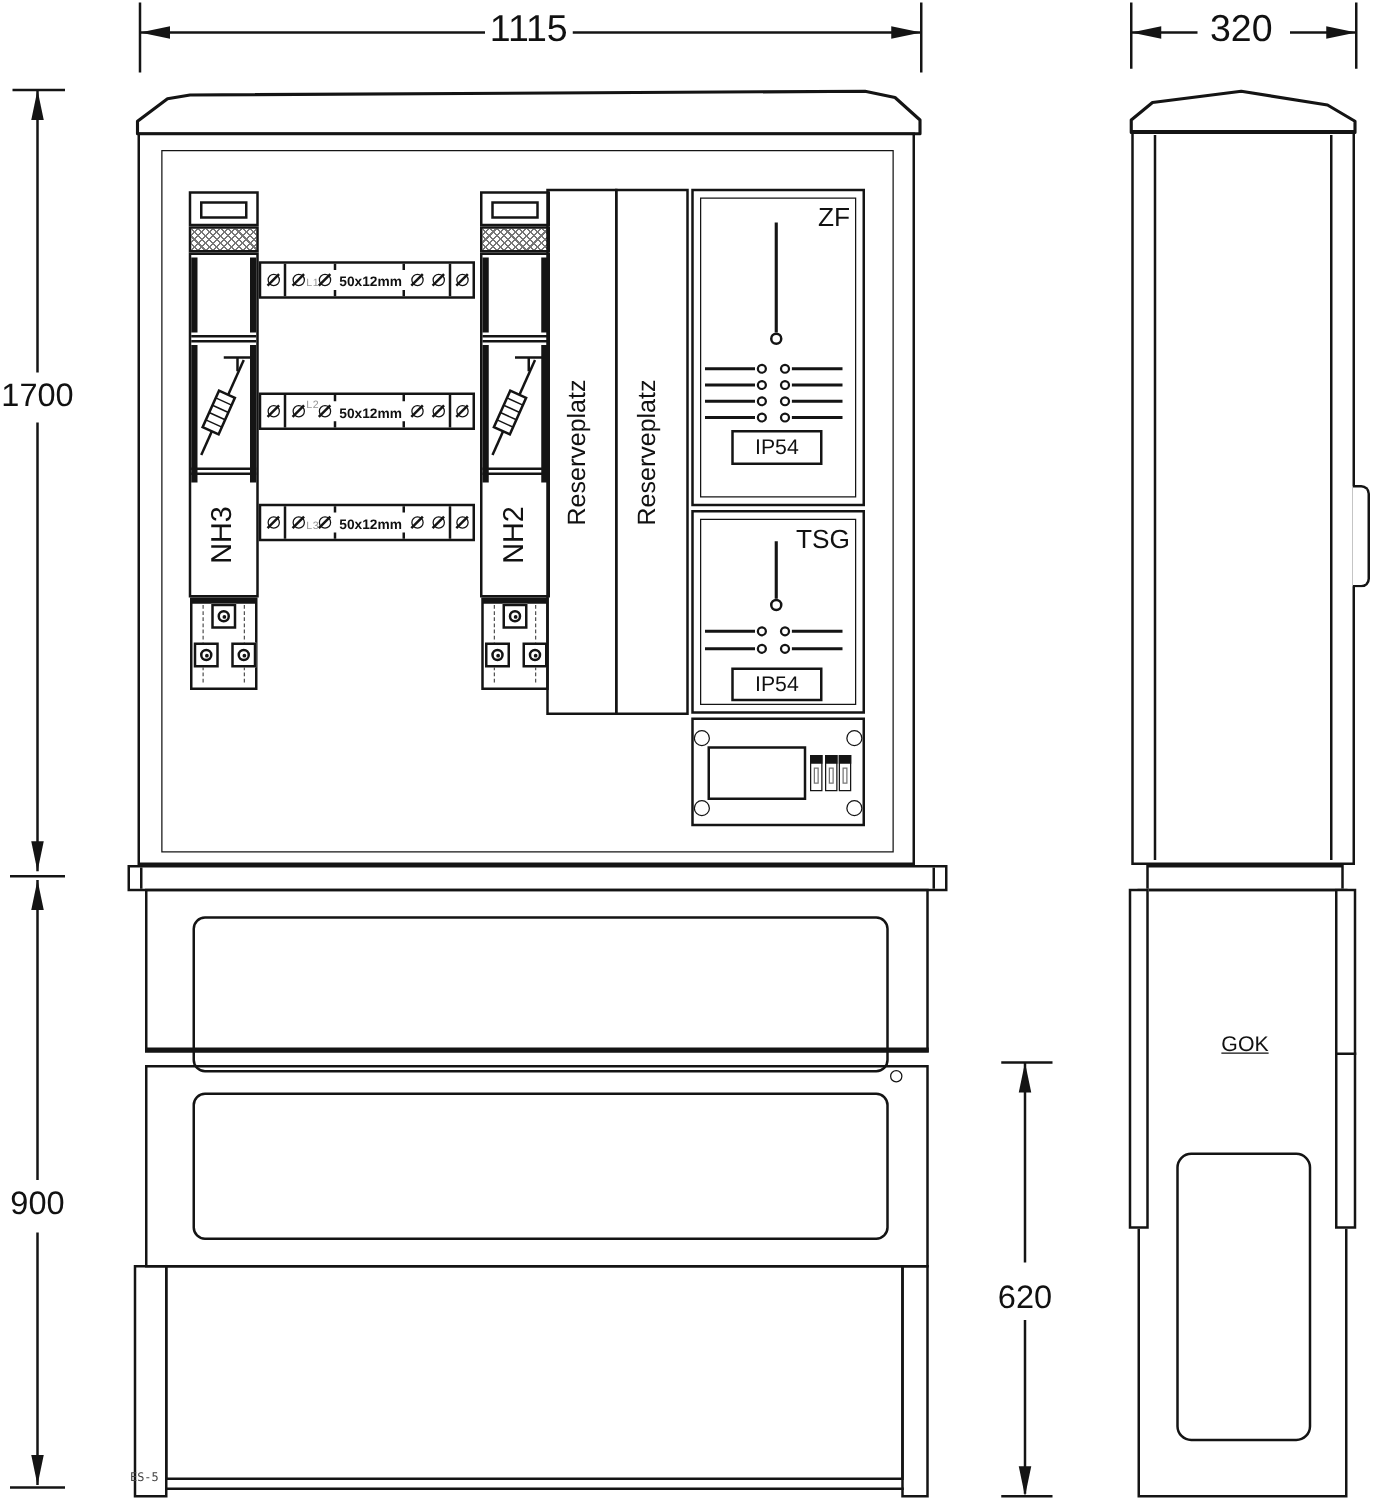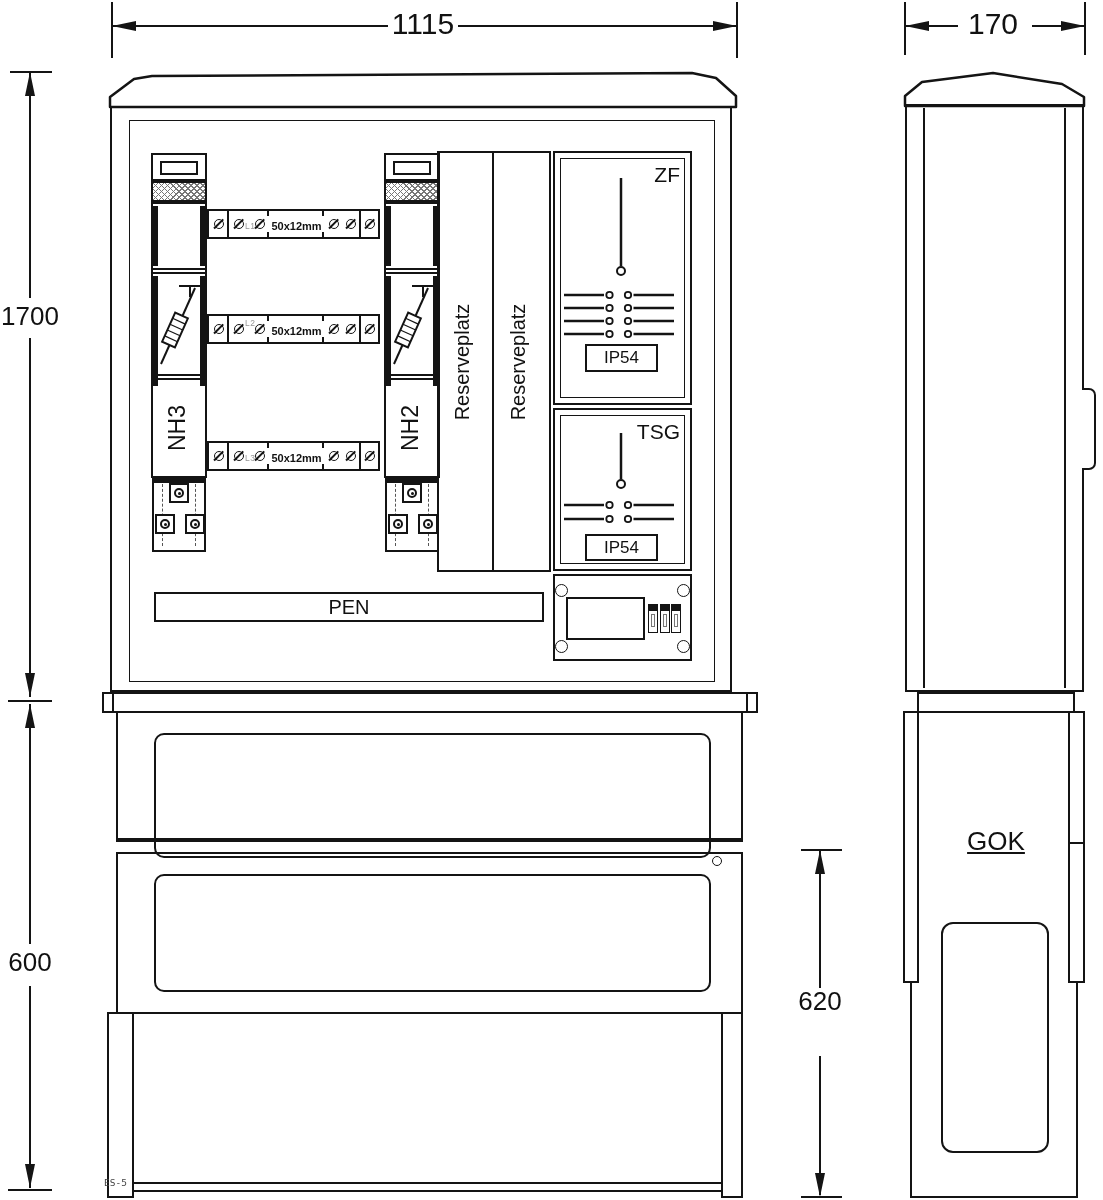--- a/index.html
+++ b/index.html
@@ -72,24 +72,24 @@
 
     <line x1="801" y1="850" x2="842" y2="850"></line>
       <line x1="801" y1="1197" x2="842" y2="1197"></line>
     <line x1="820" y1="850" x2="820" y2="1010"></line>
       <line x1="820" y1="1056" x2="820" y2="1195"></line>
     <polygon points="820,850 815,874 825,874" stroke="none"></polygon>
       <polygon points="820,1197 815,1173 825,1173" stroke="none"></polygon>
   </svg>
 
   <div class="dimtext" style="left:388px;top:8px;width:70px;">1115</div>
-  <div class="dimtext" style="left:962px;top:8px;width:62px;">170</div>
+  <div class="dimtext" style="left:962px;top:8px;width:62px;">320</div>
   <div class="dimtext sm" style="left:1px;top:303px;width:58px;">1700</div>
-  <div class="dimtext sm" style="left:7px;top:949px;width:46px;">600</div>
-  <div class="dimtext sm" style="left:797px;top:988px;width:46px;">620</div>
+  <div class="dimtext sm" style="left:7px;top:949px;width:46px;">900</div>
+  <div class="dimtext sm" style="left:797px;top:1024px;width:46px;">620</div>
 
   <svg width="630" height="40" style="left:108px;top:70px" viewBox="0 0 630 40" fill="#fff" stroke="#141414" stroke-width="2.5" stroke-linejoin="round">
     <polygon points="2,37 2,27 26,9 44,6 584,3 608,8 628,26 628,37"></polygon>
   </svg>
   <div class="box" style="left:110px;top:106px;width:622px;height:586px;border-width:2.5px;"></div>
   <div class="box thin" style="left:129px;top:120px;width:586px;height:562px;"></div>
 
   <div>
     <div class="box" style="left:151px;top:153px;width:56px;height:28px;"></div>
     <div class="box" style="left:160px;top:161px;width:38px;height:14px;"></div>
@@ -179,21 +179,21 @@
       <div class="tickv" style="left:113px;top:21px;"></div>
     <div class="screw" style="left:5px;top:8px;"></div>
     <div class="screw" style="left:25px;top:8px;"></div>
     <div class="screw" style="left:46px;top:8px;"></div>
     <div class="screw" style="left:120px;top:8px;"></div>
     <div class="screw" style="left:137px;top:8px;"></div>
     <div class="screw" style="left:156px;top:8px;"></div>
     <div class="phase" style="left:36px;top:2px;">L2</div>
     <div class="barsize" style="left:60px;width:55px;">50x12mm</div>
   </div>
-  <div class="box" style="left:207px;top:441px;width:173px;height:30px;">
+  <div class="box" style="left:207px;top:403px;width:173px;height:30px;">
     <div class="lv" style="left:18px;top:0;height:26px;width:1.5px;"></div>
     <div class="lv" style="left:150px;top:0;height:26px;width:1.5px;"></div>
     <div class="tickv" style="left:58px;top:0;"></div>
       <div class="tickv" style="left:58px;top:21px;"></div>
     <div class="tickv" style="left:113px;top:0;"></div>
       <div class="tickv" style="left:113px;top:21px;"></div>
     <div class="screw" style="left:5px;top:8px;"></div>
     <div class="screw" style="left:25px;top:8px;"></div>
     <div class="screw" style="left:46px;top:8px;"></div>
     <div class="screw" style="left:120px;top:8px;"></div>
@@ -261,21 +261,20 @@
   <div class="box" style="left:553px;top:574px;width:139px;height:87px;"></div>
   <div class="pscrew" style="left:555px;top:584px;"></div>
   <div class="pscrew" style="left:677px;top:584px;"></div>
   <div class="pscrew" style="left:555px;top:640px;"></div>
   <div class="pscrew" style="left:677px;top:640px;"></div>
   <div class="box" style="left:566px;top:597px;width:79px;height:43px;border-width:2.5px;"></div>
   <div class="fuse" style="left:648px;top:604px;"></div>
   <div class="fuse" style="left:659.5px;top:604px;"></div>
   <div class="fuse" style="left:671px;top:604px;"></div>
 
-  <div class="box" style="left:154px;top:592px;width:390px;height:30px;text-align:center;font-size:20px;line-height:27px;"><span>PEN</span></div>
 
   <div class="box" style="left:102px;top:692px;width:656px;height:21px;"></div>
   <div class="lv" style="left:112px;top:694px;height:17px;width:1.5px;"></div>
   <div class="lv" style="left:746px;top:694px;height:17px;width:1.5px;"></div>
 
   <div class="box" style="left:116px;top:711px;width:627px;height:131px;"></div>
   <div class="box" style="left:154px;top:733px;width:557px;height:125px;border-radius:10px;"></div>
   <div class="lh" style="left:116px;top:838px;width:627px;height:4px;"></div>
   <div class="abs" style="left:712px;top:856px;width:10px;height:10px;border:1.6px solid #141414;border-radius:50%;box-sizing:border-box;"></div>
 
@@ -295,15 +294,15 @@
   <div class="lv" style="left:923px;top:108px;height:580px;width:1.5px;"></div>
   <div class="lv" style="left:1064px;top:108px;height:580px;width:1.5px;"></div>
   <div class="abs" style="left:1082px;top:388px;width:14px;height:82px;border:2px solid #141414;border-left:none;border-radius:0 7px 7px 0;box-sizing:border-box;background:#fff;"></div>
 
   <div class="box" style="left:917px;top:692px;width:158px;height:21px;"></div>
   <div class="box" style="left:910px;top:711px;width:168px;height:487px;"></div>
   <div class="box" style="left:903px;top:711px;width:16px;height:272px;background:#fff;"></div>
   <div class="box" style="left:1068px;top:711px;width:17px;height:272px;background:#fff;"></div>
   <div class="lh" style="left:1068px;top:842px;width:17px;height:2px;"></div>
   <div class="box" style="left:941px;top:922px;width:108px;height:231px;border-radius:12px;"></div>
-  <div class="abs" style="left:966px;top:826px;width:60px;font-size:26px;text-align:center;text-decoration:underline;">GOK</div>
+  <div class="abs" style="left:966px;top:826px;width:60px;font-size:17px;text-align:center;text-decoration:underline;">GOK</div>
 
 </div>
 
 </body></html>

